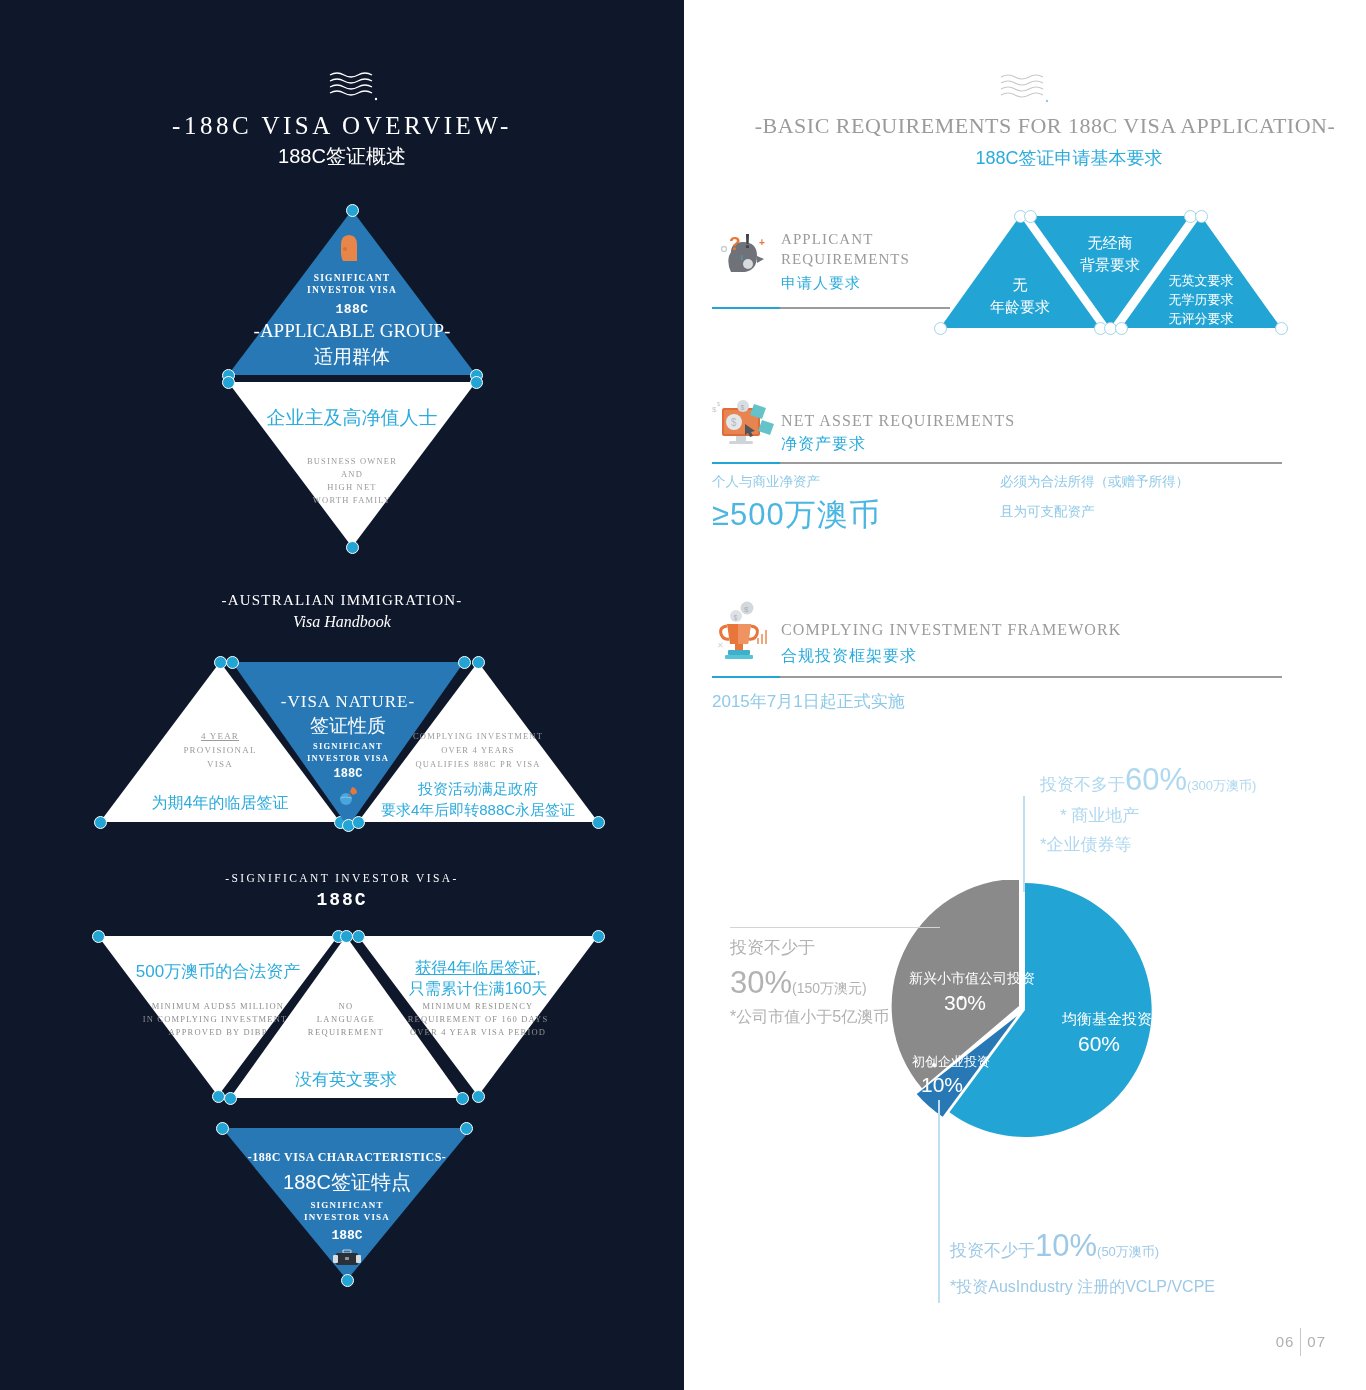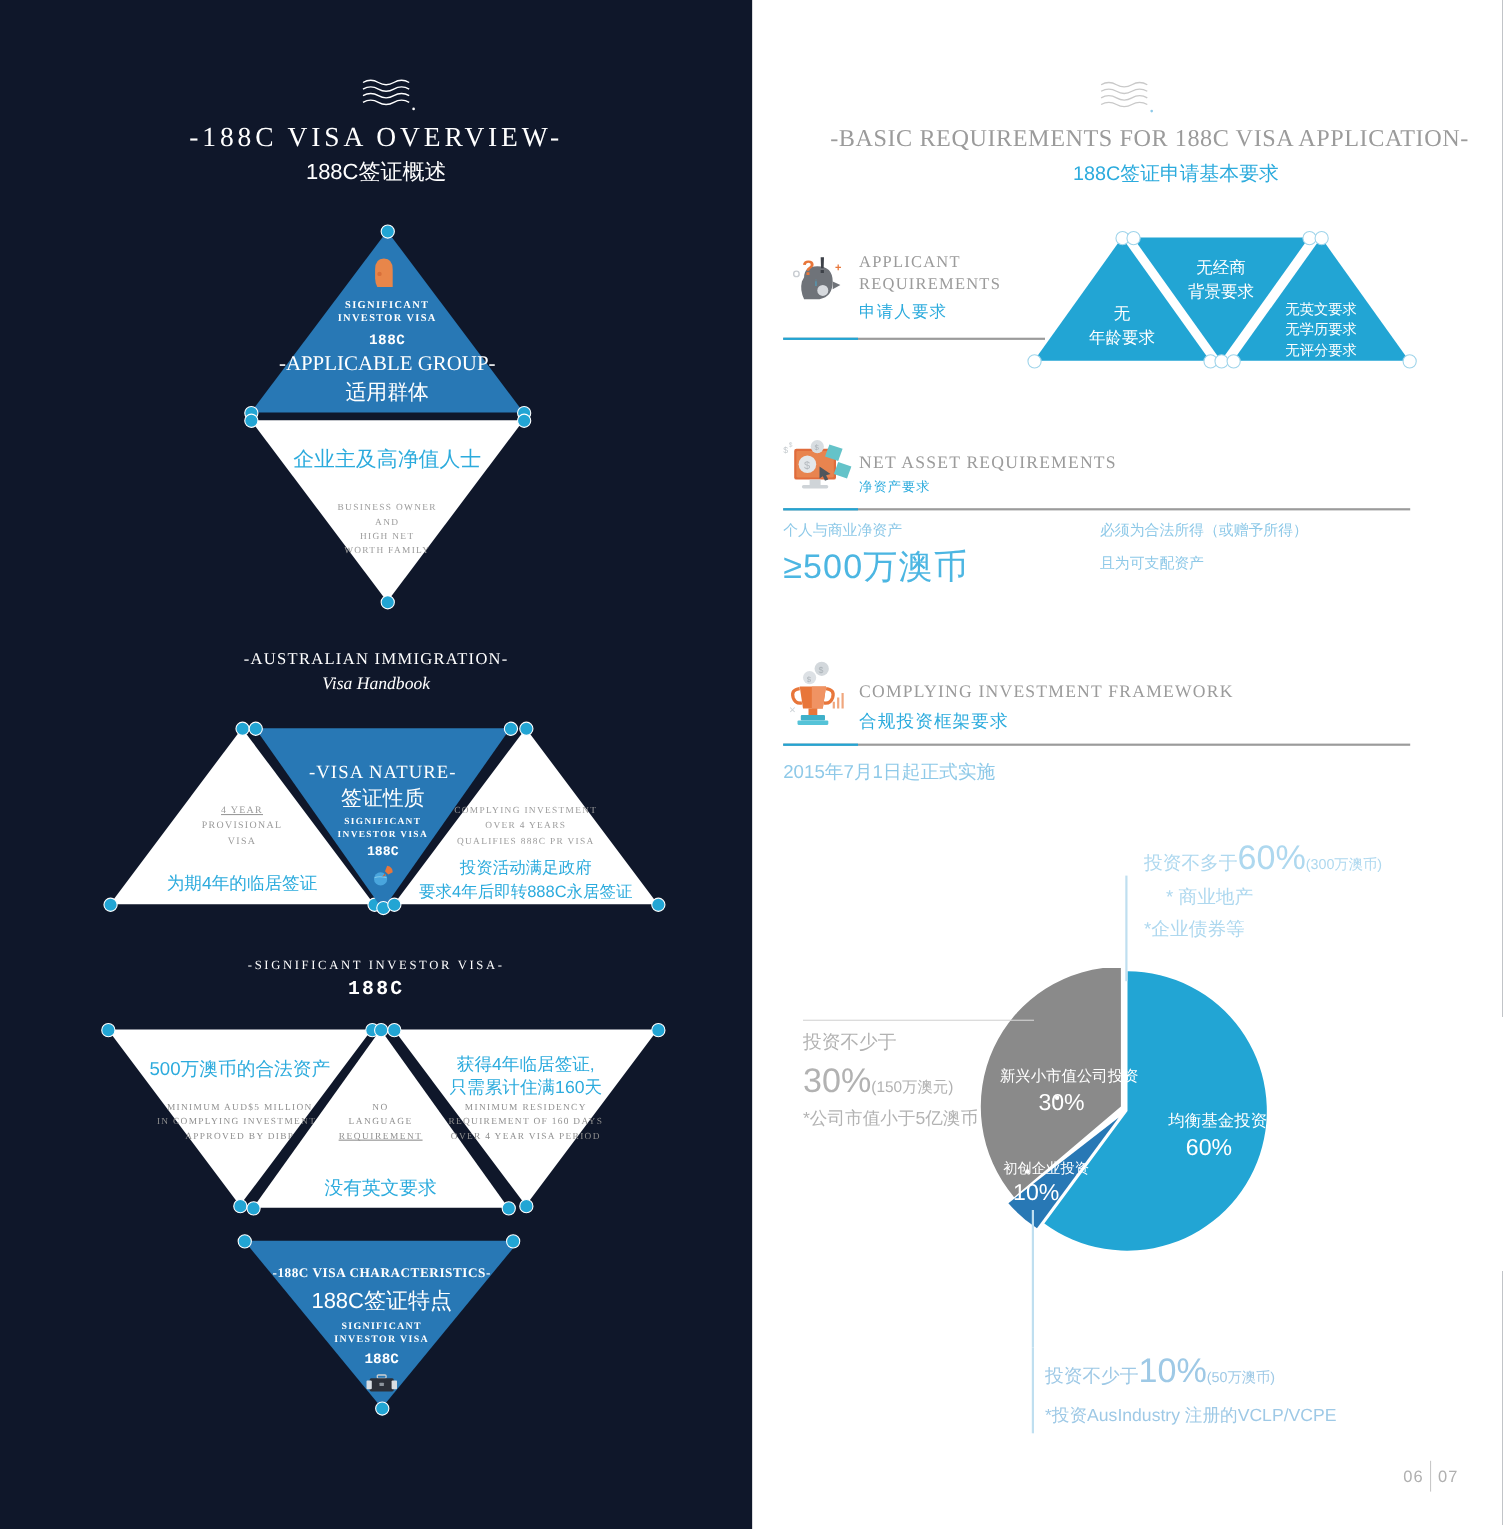--- a/index.html
+++ b/index.html
@@ -227,33 +227,33 @@
     <svg width="232" height="162" viewBox="0 0 232 162">
       <polygon points="116,0 232,162 0,162" fill="#ffffff"></polygon>
     </svg>
   </div>
   <div class="node" style="left:340px; top:930px;"></div>
   <div class="node" style="left:224px; top:1092px;"></div>
   <div class="node" style="left:456px; top:1092px;"></div>
 
   <div class="tri-text en-small" style="left:230px; top:1000px; width:232px; font-size:8.5px; color:#8f8f8f; letter-spacing:1.4px;">NO</div>
   <div class="tri-text en-small" style="left:230px; top:1013px; width:232px; font-size:8.5px; color:#8f8f8f; letter-spacing:1.4px;">LANGUAGE</div>
-  <div class="tri-text en-small" style="left:230px; top:1026px; width:232px; font-size:8.5px; color:#8f8f8f; letter-spacing:1.4px;text-decoration:underline;">REQUIREMENT</div>
+  <div class="tri-text en-small" style="left:230px; top:1026px; width:232px; font-size:8.5px; color:#8f8f8f; letter-spacing:1.4px;">REQUIREMENT</div>
   <div class="tri-text" style="left:230px; top:1068px; width:232px; font-size:17px; color:#2cabdd;">没有英文要求</div>
 
   <div class="tri-dn" style="left:358px; top:936px;">
     <svg width="240" height="160" viewBox="0 0 240 160">
       <polygon points="0,0 240,0 120,160" fill="#ffffff"></polygon>
     </svg>
   </div>
   <div class="node" style="left:352px; top:930px;"></div>
   <div class="node" style="left:592px; top:930px;"></div>
   <div class="node" style="left:472px; top:1090px;"></div>
 
-  <div class="tri-text" style="left:358px; top:958px; width:240px; font-size:16px; color:#2cabdd;">获得4年临居签证,</div>
+  <div class="tri-text" style="left:358px; top:958px; width:240px; font-size:16px; color:#2cabdd;text-decoration:underline;">获得4年临居签证,</div>
   <div class="tri-text" style="left:358px; top:979px; width:240px; font-size:16px; color:#2cabdd;">只需累计住满160天</div>
   <div class="tri-text en-small" style="left:358px; top:1000px; width:240px; font-size:8.5px; color:#8f8f8f;">MINIMUM RESIDENCY</div>
   <div class="tri-text en-small" style="left:358px; top:1013px; width:240px; font-size:8.5px; color:#8f8f8f;">REQUIREMENT OF 160 DAYS</div>
   <div class="tri-text en-small" style="left:358px; top:1026px; width:240px; font-size:8.5px; color:#8f8f8f;">OVER 4 YEAR VISA PERIOD</div>
 
   <div class="tri-dn" style="left:222px; top:1128px;">
     <svg width="250" height="152" viewBox="0 0 250 152">
       <polygon points="0,0 250,0 125,152" fill="#2878b5"></polygon>
     </svg>
   </div>
@@ -358,21 +358,21 @@
       <circle cx="33" cy="8" r="6" fill="#d8dde1"></circle>
       <text x="30.5" y="11.5" font-family="Liberation Sans, sans-serif" font-size="7" fill="#a9b0b6">$</text>
       <path d="M44 6 l12 4 -4 11 -12 -4 z" fill="#64c3c9"></path>
       <path d="M52 22 l12 4 -4 11 -12 -4 z" fill="#64c3c9"></path>
       <path d="M35 26 l10 7 -4 1 2 4 -3 1 -2 -4 -3 2 z" fill="#4f555c"></path>
       <text x="2" y="14" font-family="Liberation Sans, sans-serif" font-size="8" fill="#c4cace">$</text>
       <text x="7" y="8" font-family="Liberation Sans, sans-serif" font-size="6" fill="#c4cace">$</text>
     </svg>
   </div>
   <div class="sec-en" style="left:97px; top:411px; font-size:16px;">NET ASSET REQUIREMENTS</div>
-  <div class="sec-cn" style="left:97px; top:434px; font-size:12px;font-family:Liberation Mono, monospace;">净资产要求</div>
+  <div class="sec-cn" style="left:97px; top:434px; font-size:16px;font-family:Liberation Mono, monospace;">净资产要求</div>
   <div class="rule" style="left:28px; top:462px; width:570px;">
     <span class="accent"></span>
   </div>
 
   <div class="txt" style="left:28px; top:473px; font-size:13.5px; color:#8ec9e8;">个人与商业净资产</div>
   <div class="txt" style="left:28px; top:494px; font-size:31px; color:#4cb6e2; letter-spacing:1px;">≥500万澳币</div>
 
   <div class="txt" style="left:316px; top:473px; font-size:13.5px; color:#8ec9e8;">必须为合法所得（或赠予所得）</div>
   <div class="txt" style="left:316px; top:503px; font-size:13.5px; color:#8ec9e8;">且为可支配资产</div>
 

